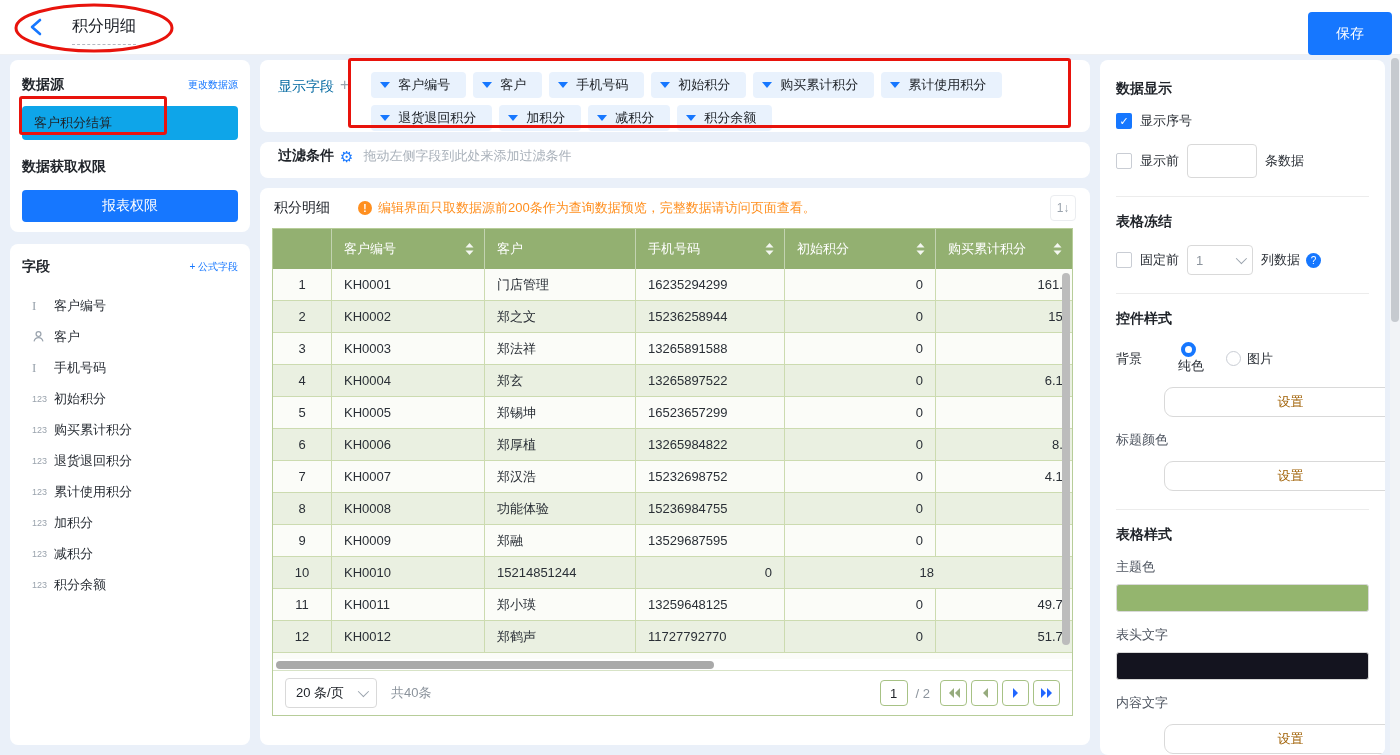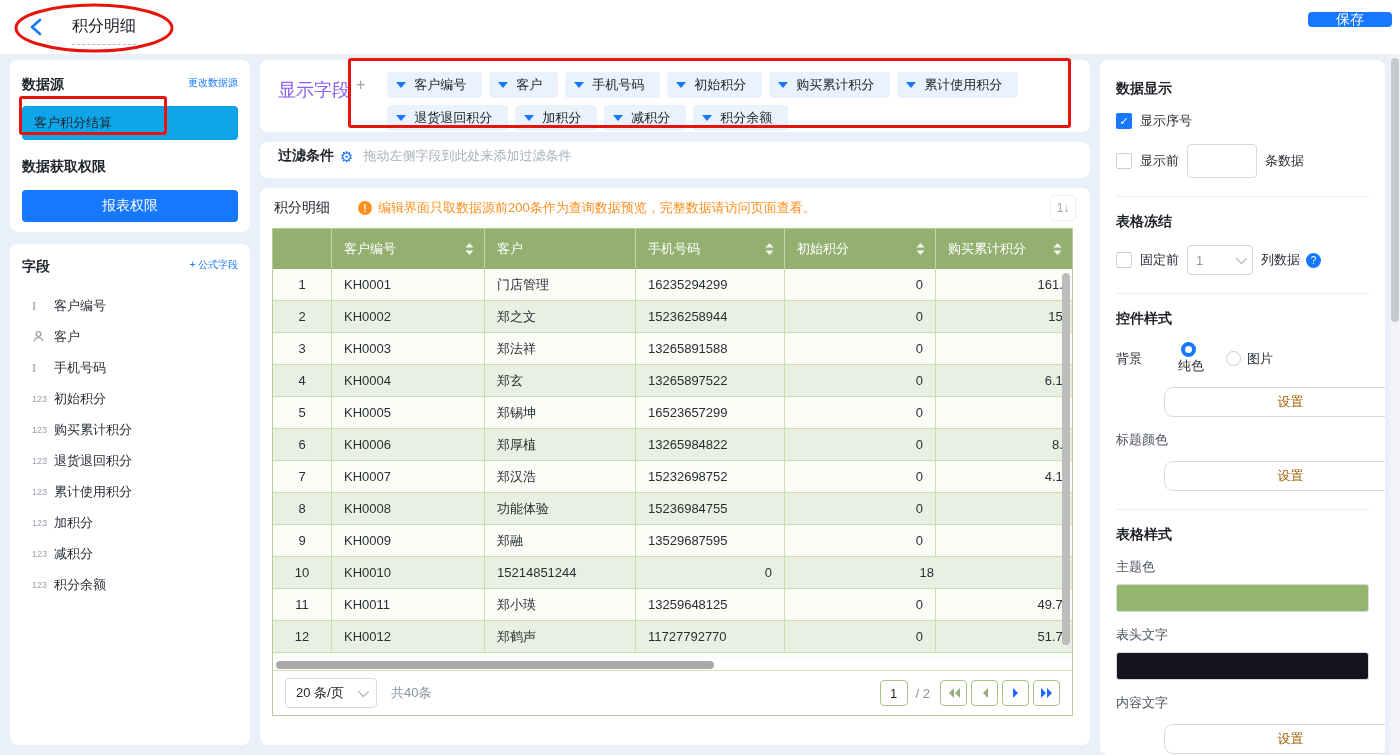--- a/index.html
+++ b/index.html
@@ -4,49 +4,49 @@
 <style>
   * { margin:0; padding:0; box-sizing:border-box; }
   html,body { width:1400px; height:755px; }
   body { font-family:"Liberation Sans","DejaVu Sans",sans-serif; background:#eaf0f9; color:#21252b; overflow:hidden; }
   .page { position:relative; width:1400px; height:755px; overflow:hidden; }
 
   
   .topbar { position:absolute; left:0; top:0; width:1400px; height:55px; background:#fff; border-bottom:1px solid #eef0f3; z-index:5; }
   .back-btn { position:absolute; left:26px; top:16px; width:22px; height:22px; cursor:pointer; }
   .page-title { position:absolute; left:72px; top:16px; font-size:16px; color:#20242b; padding-bottom:7px; border-bottom:1px dashed #b3b9c2; }
-  .save-btn { position:absolute; right:8px; top:12px; width:84px; height:15px; background:#1677ff; color:#fff; font-size:14px; border:none; border-radius:4px; display:flex; align-items:center; justify-content:center; cursor:pointer; }
+  .save-btn { position:absolute; right:8px; top:12px; width:84px; height:43px; background:#1677ff; color:#fff; font-size:14px; border:none; border-radius:4px; display:flex; align-items:center; justify-content:center; cursor:pointer; }
   .title-ellipse { position:absolute; left:12px; top:1px; z-index:6; pointer-events:none; }
 
   
   .card { position:absolute; background:#fff; border-radius:8px; }
   .left-a  { left:10px;  top:60px;  width:240px; height:172px; padding:16px 12px; }
   .left-b  { left:10px;  top:244px; width:240px; height:501px; padding:14px 12px; }
   .mid-1   { left:260px; top:60px;  width:830px; height:72px;  padding:8px 12px 8px 18px; display:flex; align-items:flex-start; }
   .mid-2   { left:260px; top:142px; width:830px; height:36px;  padding:0 12px 8px 18px; display:flex; align-items:center; }
   .mid-3   { left:260px; top:188px; width:830px; height:557px; }
   .right-c { left:1100px; top:60px; width:285px; height:695px; padding:20px 16px; overflow:hidden; }
 
   
-  .row-between { display:flex; justify-content:space-between; }
+  .row-between { display:flex; justify-content:space-between; align-items:center; }
   .sec-title { font-size:14px; font-weight:bold; color:#1f2329; }
   .blue-link { font-size:10px; color:#1677ff; cursor:pointer; }
   .ds-box { margin-top:12px; height:34px; background:#0ea5e9; border-radius:4px; display:flex; align-items:center; padding-left:12px; font-size:13px; color:#1f2329; }
   .perm-title { margin-top:18px; font-size:14px; font-weight:bold; color:#1f2329; }
   .perm-btn { margin-top:14px; width:100%; height:32px; background:#1677ff; color:#fff; font-size:14px; border:none; border-radius:4px; cursor:pointer; }
 
   
   .field-list { margin-top:14px; }
   .field-item { display:flex; align-items:center; height:31px; padding-left:10px; font-size:13px; color:#2a2f36; cursor:grab; border-radius:4px; }
   .ficon { width:22px; color:#9aa3ad; font-size:11px; display:inline-flex; align-items:center; }
   .ficon.txt { font-family:"Liberation Serif","DejaVu Serif",serif; font-size:13px; }
   .ficon.num { font-size:9px; letter-spacing:0; }
 
   
-  .df-label { font-size:18px; color:#8b5cf6; margin-top:10px; white-space:nowrap; }
+  .df-label { font-size:14px; color:#0369a1; margin-top:10px; white-space:nowrap; }
   .df-plus { color:#9aa3ad; font-size:16px; margin:8px 0 0 6px; cursor:pointer; }
   .chips { margin-left:22px; display:flex; flex-wrap:wrap; gap:7px 7px; padding-top:4px; }
   .chip { height:26px; background:#e9f2fd; border-radius:4px; display:flex; align-items:center; padding:0 16px 0 9px; font-size:13px; color:#21252b; cursor:pointer; }
   .chip .caret { width:0; height:0; border-left:5px solid transparent; border-right:5px solid transparent; border-top:6px solid #1677ff; margin-right:8px; }
 
   
   .flt-label { font-size:14px; font-weight:bold; color:#1f2329; }
   .gear { color:#1677ff; font-size:15px; margin-left:6px; cursor:pointer; line-height:1; }
   .flt-ph { margin-left:10px; font-size:13px; color:#a9b1ba; }
 

